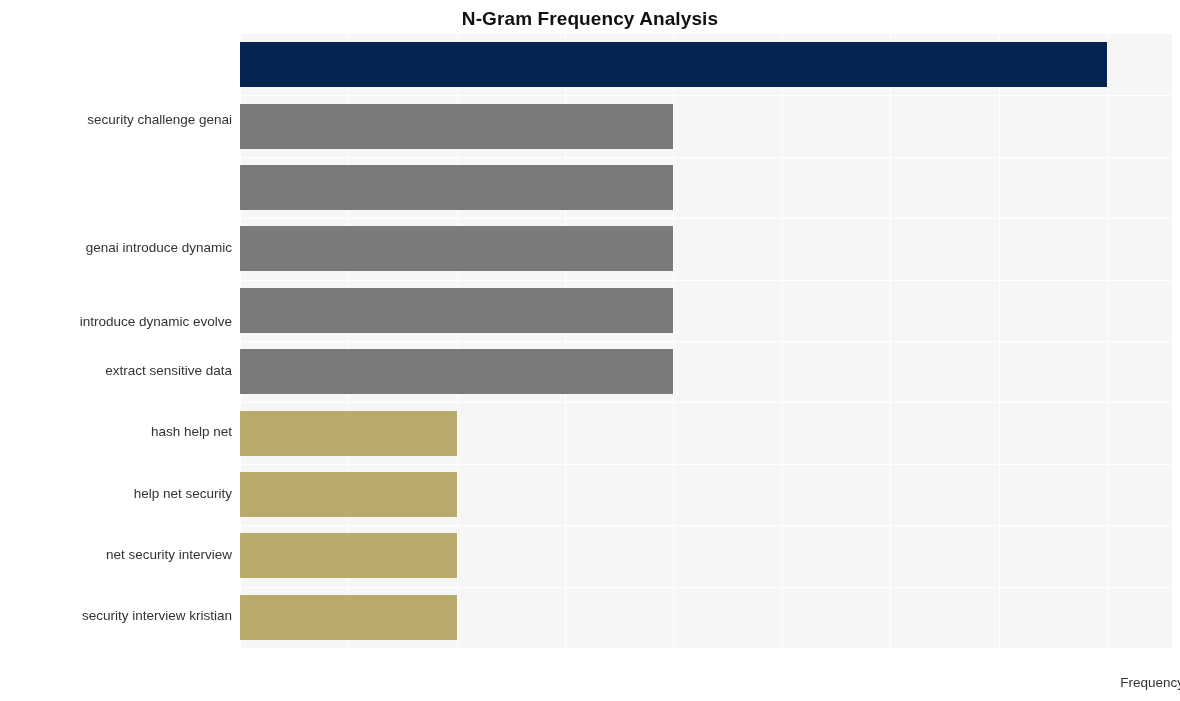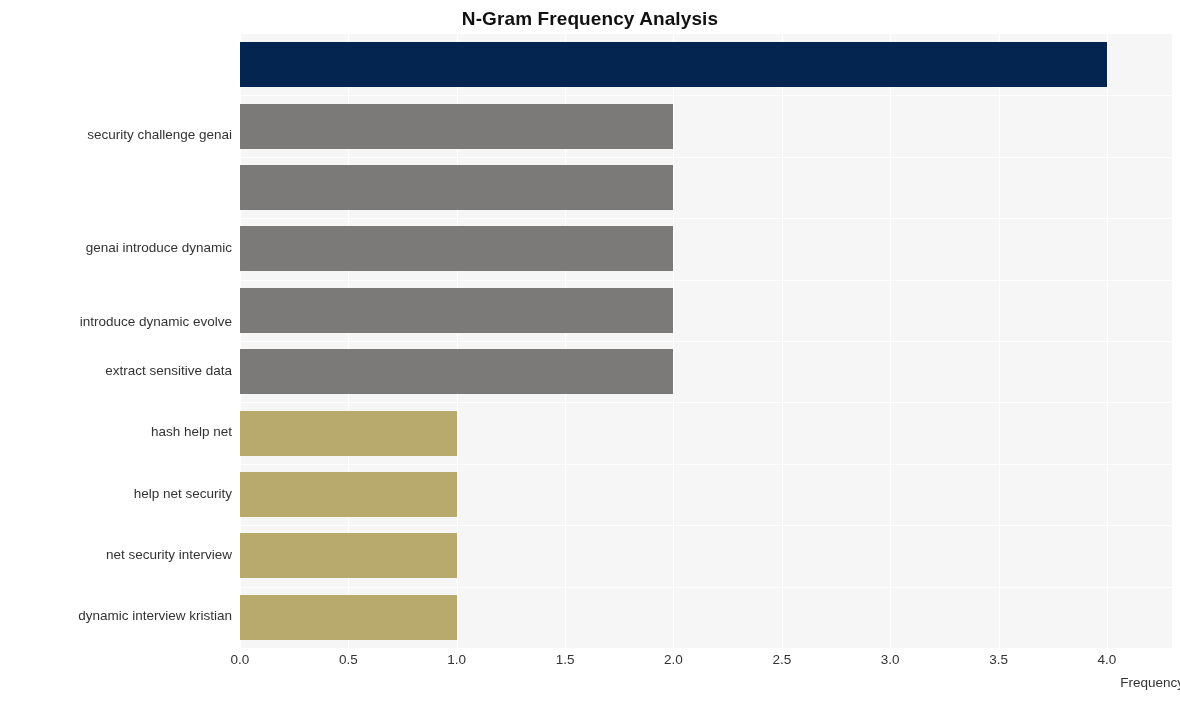--- a/index.html
+++ b/index.html
@@ -110,28 +110,28 @@
   }
 </style>
 </head>
 <body>
 
 <div id="figure">
 
   <div id="chart-title">N-Gram Frequency Analysis</div>
 
   <div id="y-axis">
-      <div class="ytick" style="top: 93px;">security challenge genai</div>
+      <div class="ytick" style="top: 78px;">security challenge genai</div>
       <div class="ytick" style="top: 205.9px; margin-left: 39px;">genai introduce dynamic</div>
       <div class="ytick" style="top: 280px;">introduce dynamic evolve</div>
       <div class="ytick" style="top: 328.7px;">extract sensitive data</div>
       <div class="ytick" style="top: 451.5px;">help net security</div>
       <div class="ytick" style="top: 390.1px;">hash help net</div>
       <div class="ytick" style="top: 512.9px;">net security interview</div>
-      <div class="ytick" style="top: 574.3px;">dynamic interview kristian</div>
+      <div class="ytick" style="top: 574.3px;">security interview kristian</div>
     </div>
 
   <div id="plot-area">
     <div id="gridlines-v">
         <div class="gridline-v" style="left: 0px;"></div>
         <div class="gridline-v" style="left: 108.372px;"></div>
         <div class="gridline-v" style="left: 216.744px;"></div>
         <div class="gridline-v" style="left: 325.116px;"></div>
         <div class="gridline-v" style="left: 433.488px;"></div>
         <div class="gridline-v" style="left: 541.86px;"></div>
@@ -157,27 +157,16 @@
         <div class="bar" title="genai introduce dynamic: 2" style="top: 192.4px; width: 433.488px; background: rgb(123, 122, 120);"></div>
         <div class="bar" title="introduce dynamic evolve: 2" style="top: 253.8px; width: 433.488px; background: rgb(123, 122, 120);"></div>
         <div class="bar" title="extract sensitive data: 2" style="top: 315.2px; width: 433.488px; background: rgb(123, 122, 120);"></div>
         <div class="bar" title="hash help net: 1" style="top: 376.6px; width: 216.744px; background: rgb(184, 170, 109);"></div>
         <div class="bar" title="help net security: 1" style="top: 438px; width: 216.744px; background: rgb(184, 170, 109);"></div>
         <div class="bar" title="net security interview: 1" style="top: 499.4px; width: 216.744px; background: rgb(184, 170, 109);"></div>
         <div class="bar" title="security interview kristian: 1" style="top: 560.8px; width: 216.744px; background: rgb(184, 170, 109);"></div>
       </div>
   </div>
 
-  <div id="x-axis">
-      <div class="xtick" style="left: 0px;">0.0</div>
-      <div class="xtick" style="left: 108.372px;">0.5</div>
-      <div class="xtick" style="left: 216.744px;">1.0</div>
-      <div class="xtick" style="left: 325.116px;">1.5</div>
-      <div class="xtick" style="left: 433.488px;">2.0</div>
-      <div class="xtick" style="left: 541.86px;">2.5</div>
-      <div class="xtick" style="left: 650.233px;">3.0</div>
-      <div class="xtick" style="left: 758.605px;">3.5</div>
-      <div class="xtick" style="left: 866.977px;">4.0</div>
-    </div>
 
   <div id="x-axis-label">Frequency</div>
 
 </div>
 
 </body></html>

